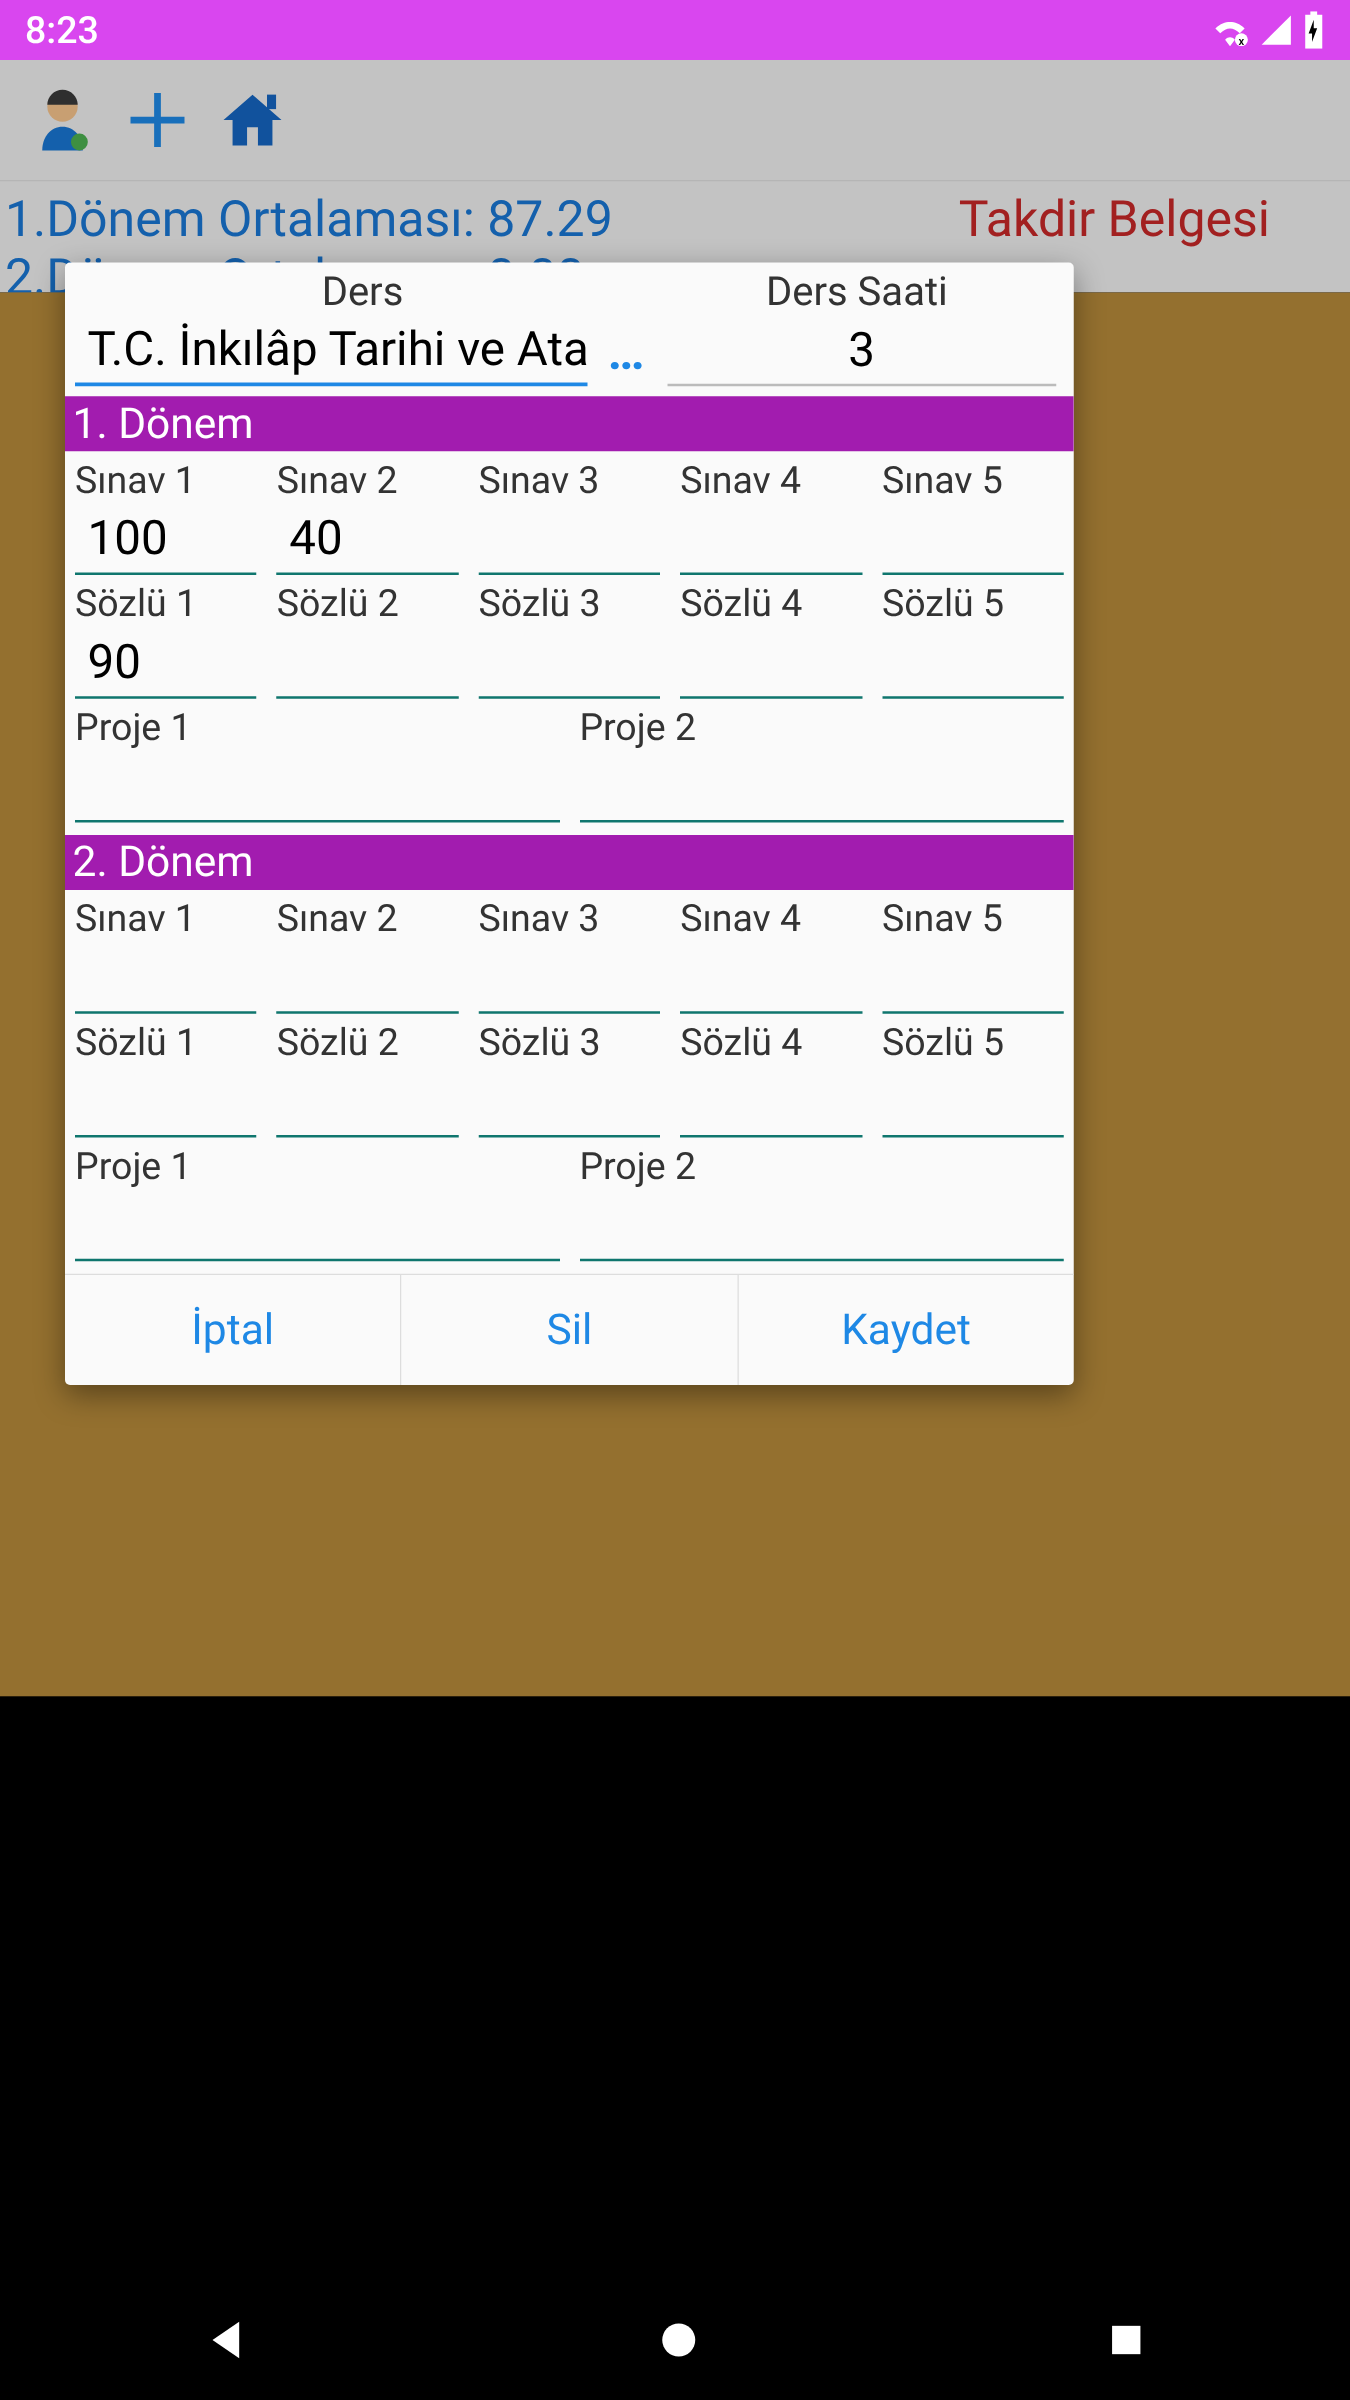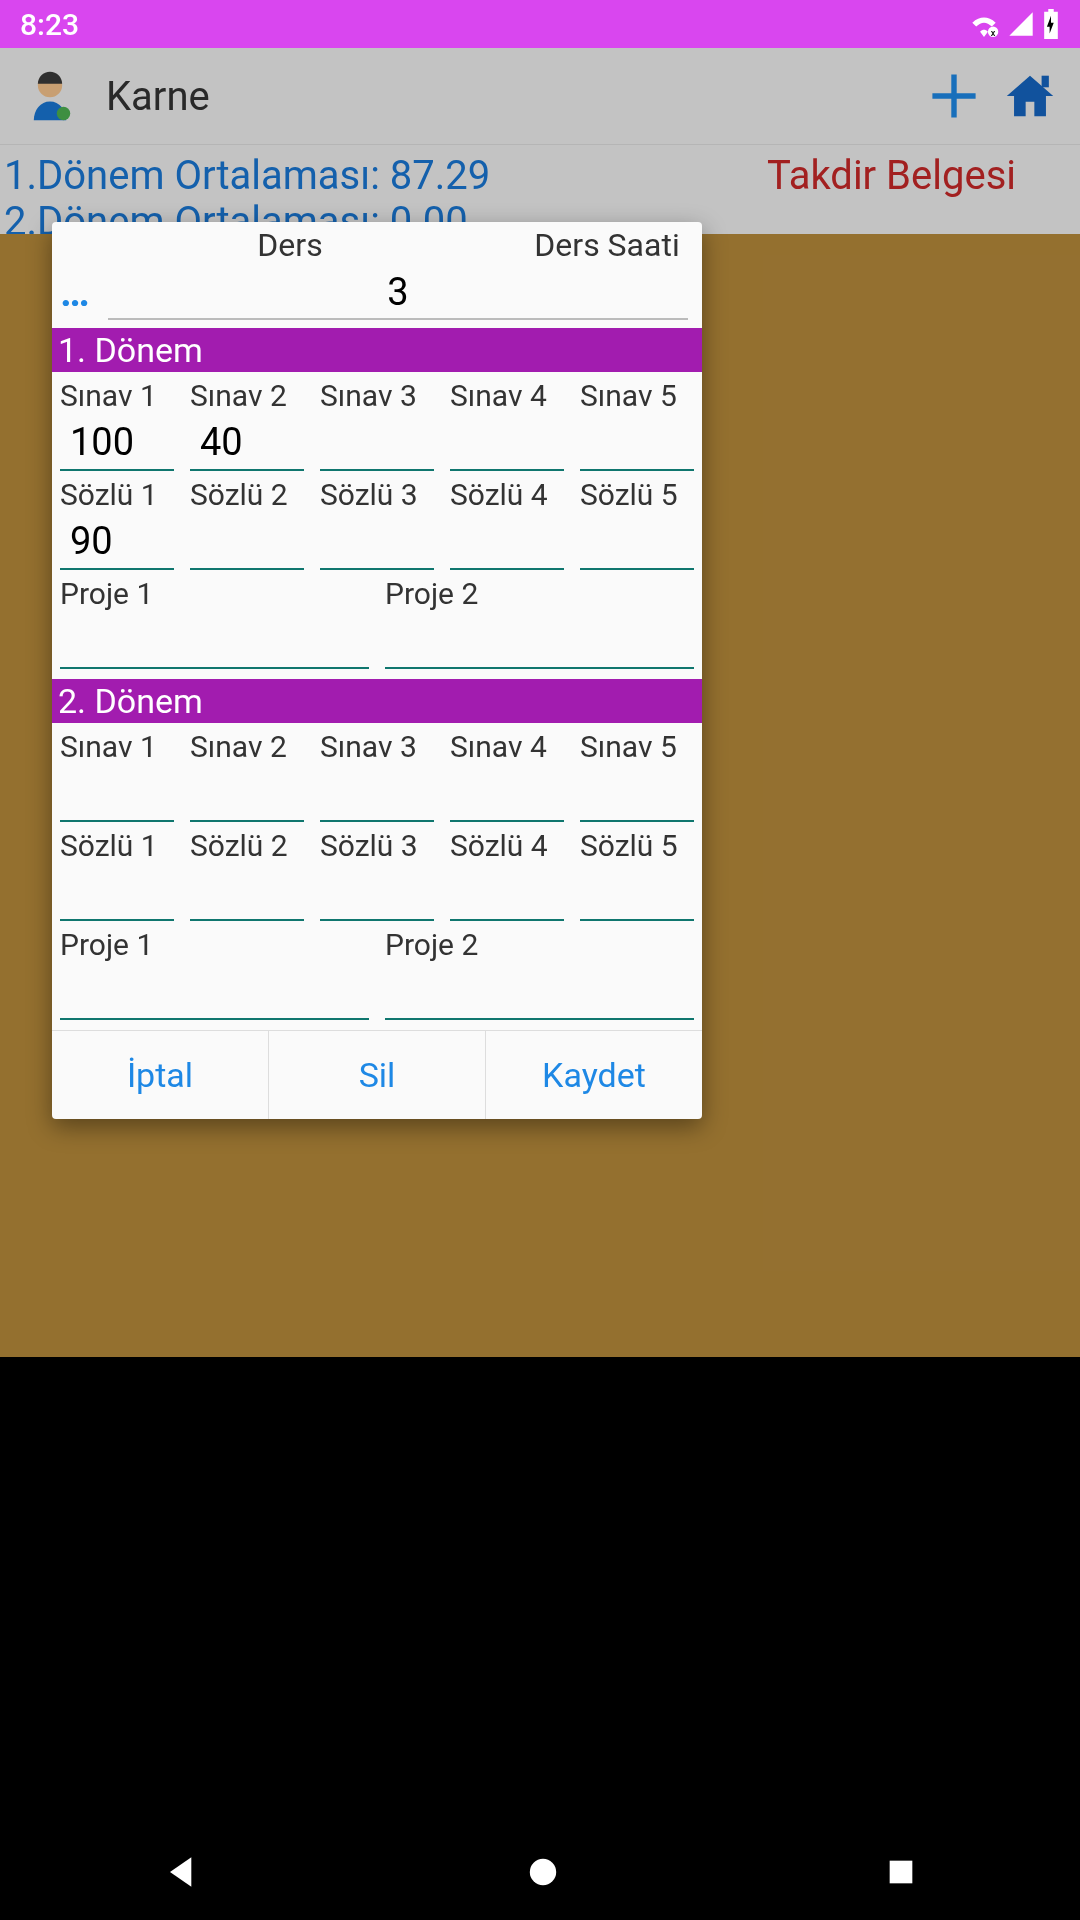--- a/index.html
+++ b/index.html
@@ -81,26 +81,25 @@
   height:1309px;
   background: rgba(0,0,0,0.18);
   pointer-events:none;
 }
 
 
 .dialog {
   position:absolute;
   top: 210px;
   left: 52px;
-  width: 650px;
+  width: 807px;
   background: #fafafa;
   border-radius: 4px;
   box-shadow: 0 8px 24px rgba(0,0,0,0.4);
   overflow:hidden;
-  margin-top:12px;
 }
 
 .dlg-top {
   padding: 0 8px;
 }
 .dlg-labels-row {
   display:flex;
   font-size: 32px;
   color:#333;
   padding-top:4px;
@@ -231,21 +230,20 @@
 
 <div class="app-header">
   <div class="header-icon">
     <svg width="54" height="54" viewBox="0 0 40 40">
         <circle cx="20" cy="12" r="9" fill="#f4c28b"></circle>
         <path d="M20 2c5 0 9 4 9 9H11c0-5 4-9 9-9z" fill="#3a3a3a"></path>
         <path d="M8 38c0-8 5-14 12-14s12 6 12 14z" fill="#1976d2"></path>
         <circle cx="30" cy="33" r="5" fill="#4caf50"></circle>
       </svg>
   </div>
-  <div class="app-title">Karne</div>
   <div class="header-icon">
     <svg width="54" height="54" viewBox="0 0 40 40">
         <path stroke="#1e88e5" stroke-width="4" d="M20 4v32M4 20h32"></path>
       </svg>
   </div>
   <div class="header-icon">
     <svg width="58" height="58" viewBox="0 0 40 40">
         <path fill="#1565c0" d="M20 6L4 20h5v14h8V24h6v10h8V20h5z"></path>
         <rect x="28" y="6" width="5" height="8" fill="#1565c0"></rect>
       </svg>
@@ -262,20 +260,21 @@
 
 <div class="overlay-dim"></div>
 
 <div class="dialog">
   <div class="dlg-top">
     <div class="dlg-labels-row">
       <div class="lbl-ders">Ders</div>
       <div class="lbl-saat">Ders Saati</div>
     </div>
     <div class="dlg-inputs-row">
+      <div class="ders-input">T.C. İnkılâp Tarihi ve Ata</div>
       <div class="ellipsis-btn">…</div>
       <div class="saat-input">3</div>
     </div>
   </div>
 
   <div class="section-hdr">1. Dönem</div>
   <div class="grade-block">
     <div class="row5">
       <div class="col-label">Sınav 1</div>
       <div class="col-label">Sınav 2</div>

